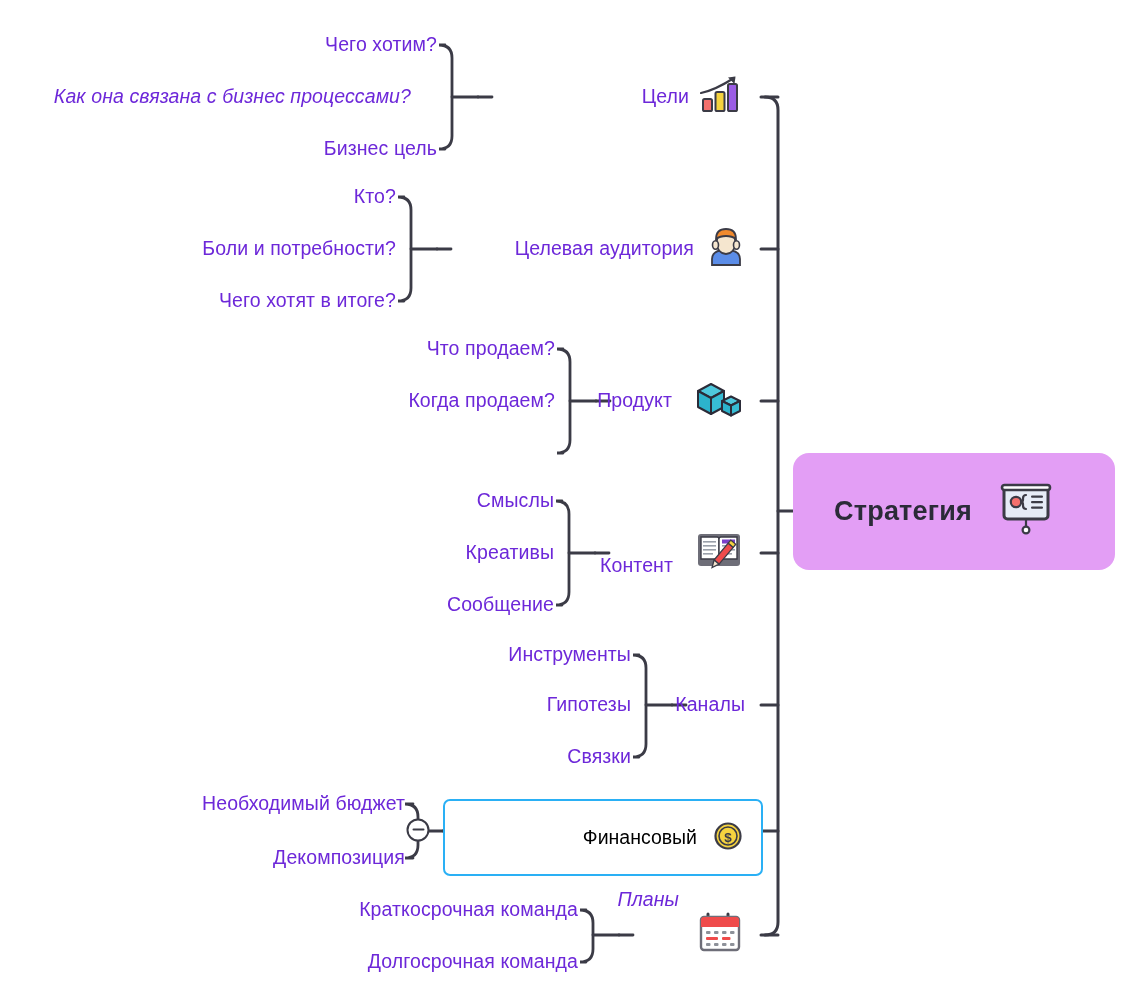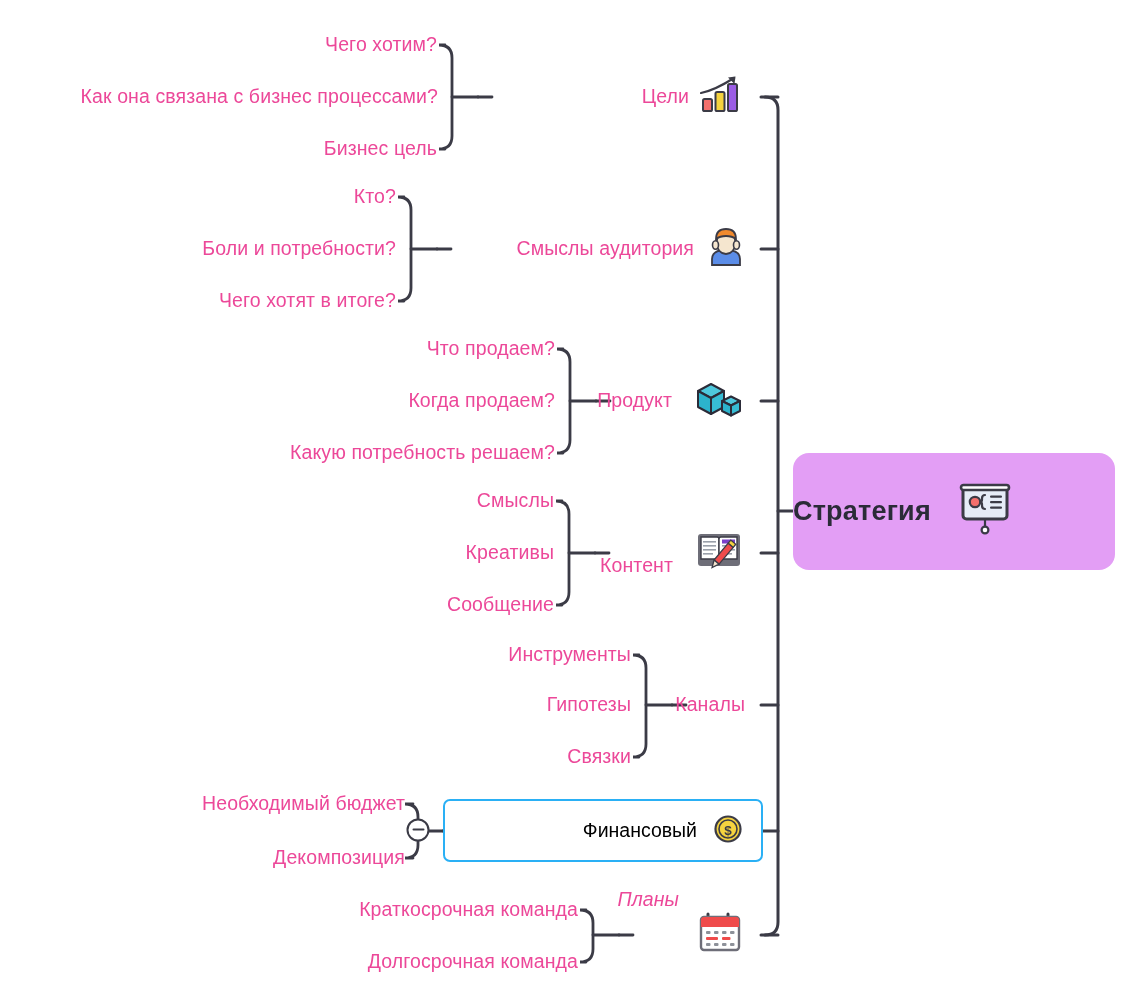--- a/index.html
+++ b/index.html
@@ -16,57 +16,57 @@
     position: absolute;
     left: 0; top: 0;
     width: 1145px; height: 981px;
   }
   .wires { position: absolute; left: 0; top: 0; width: 1145px; height: 981px; pointer-events: none; }
 
   
   .node-text {
     position: absolute;
     white-space: nowrap;
-    color: #ec4899;
+    color: #6d28d9;
     font-size: 19.5px;
     line-height: 1;
     letter-spacing: 0.1px;
   }
   .leaf { font-size: 19.5px; }
   .branch-label { font-size: 19.5px; text-align: right; }
 
   
   .ralign { transform: translate(-100%, -50%); }
 
   
   #central {
     position: absolute;
     left: 793px; top: 453px;
     width: 322px; height: 117px;
     background: #e39ef5;
     border-radius: 16px;
     display: flex;
     align-items: center;
-    justify-content: flex-start;
+    justify-content: center;
     gap: 28px;
     padding-right: 22px;
     box-sizing: border-box;
   }
   #central .central-title {
     font-size: 27px;
     color: #2b2b38;
     font-weight: 700;
     letter-spacing: .2px;
   }
 
   
   #fin-node {
     position: absolute;
     left: 443px; top: 799px;
-    width: 320px; height: 63px;
+    width: 320px; height: 77px;
     border: 2.5px solid #2ab0f5;
     border-radius: 7px;
     background: #ffffff;
     box-sizing: border-box;
     display: flex;
     align-items: center;
     justify-content: flex-end;
     gap: 16px;
     padding-right: 18px;
   }
@@ -161,21 +161,21 @@
         <circle cx="15" cy="15" r="12.5" fill="#f5d33f" stroke="#3b3b46" stroke-width="2.2"></circle>
         <circle cx="15" cy="15" r="9" fill="none" stroke="#3b3b46" stroke-width="1.6"></circle>
         <text x="15" y="20.5" text-anchor="middle" font-family="Liberation Sans, sans-serif" font-size="13.5" font-weight="700" fill="#3b3b46">$</text>
       </svg>
     </span>
   </div>
 
   <div id="collapse-btn"></div>
 
   <div class="node-text branch-label ralign" style="left:689px; top:97px;">Цели</div>
-  <div class="node-text branch-label ralign" style="left:694px; top:249px;">Смыслы аудитория</div>
+  <div class="node-text branch-label ralign" style="left:694px; top:249px;">Целевая аудитория</div>
   <div class="node-text branch-label ralign" style="left:672px; top:401px;">Продукт</div>
   <div class="node-text branch-label ralign" style="left:673px; top:566px;">Контент</div>
   <div class="node-text branch-label ralign" style="left:745px; top:705px;">Каналы</div>
   <div class="node-text branch-label ralign" style="left:679px; top:900px;font-style:italic;">Планы</div>
 
   <span class="icon icon-abs" style="left:720px; top:97px;">
     <svg width="46" height="44" viewBox="0 0 46 44">
       <rect x="6" y="26" width="9" height="12" rx="1.6" fill="#f4706d" stroke="#3b3b46" stroke-width="2"></rect>
       <rect x="18.5" y="19" width="9" height="19" rx="1.6" fill="#f5d33f" stroke="#3b3b46" stroke-width="2"></rect>
       <rect x="31" y="11" width="9" height="27" rx="1.6" fill="#9b5de5" stroke="#3b3b46" stroke-width="2"></rect>
@@ -248,30 +248,29 @@
         <rect x="9" y="32" width="4.5" height="3" rx="1"></rect>
         <rect x="17" y="32" width="4.5" height="3" rx="1"></rect>
         <rect x="25" y="32" width="4.5" height="3" rx="1"></rect>
         <rect x="33" y="32" width="4.5" height="3" rx="1"></rect>
         <rect x="33" y="20" width="4.5" height="3" rx="1"></rect>
       </g>
     </svg>
   </span>
 
   <div class="node-text leaf ralign" style="left:437px; top:45px;">Чего хотим?</div>
-  <div class="node-text leaf ralign" style="left:438px; top:97px;">Как она связана с бизнес процессами?</div>
+  <div class="node-text leaf ralign" style="left:411px; top:97px;font-style:italic;">Как она связана с бизнес процессами?</div>
   <div class="node-text leaf ralign" style="left:437px; top:149px;">Бизнес цель</div>
 
   <div class="node-text leaf ralign" style="left:396px; top:197px;">Кто?</div>
   <div class="node-text leaf ralign" style="left:396px; top:249px;text-align:right;">Боли и потребности?</div>
   <div class="node-text leaf ralign" style="left:396px; top:301px;">Чего хотят в итоге?</div>
 
   <div class="node-text leaf ralign" style="left:555px; top:349px;">Что продаем?</div>
   <div class="node-text leaf ralign" style="left:555px; top:401px;">Когда продаем?</div>
-  <div class="node-text leaf ralign" style="left:555px; top:453px;">Какую потребность решаем?</div>
 
   <div class="node-text leaf ralign" style="left:554px; top:501px;">Смыслы</div>
   <div class="node-text leaf ralign" style="left:554px; top:553px;">Креативы</div>
   <div class="node-text leaf ralign" style="left:554px; top:605px;">Сообщение</div>
 
   <div class="node-text leaf ralign" style="left:631px; top:655px;">Инструменты</div>
   <div class="node-text leaf ralign" style="left:631px; top:705px;">Гипотезы</div>
   <div class="node-text leaf ralign" style="left:631px; top:757px;">Связки</div>
 
   <div class="node-text leaf ralign" style="left:405px; top:804px;">Необходимый бюджет</div>

